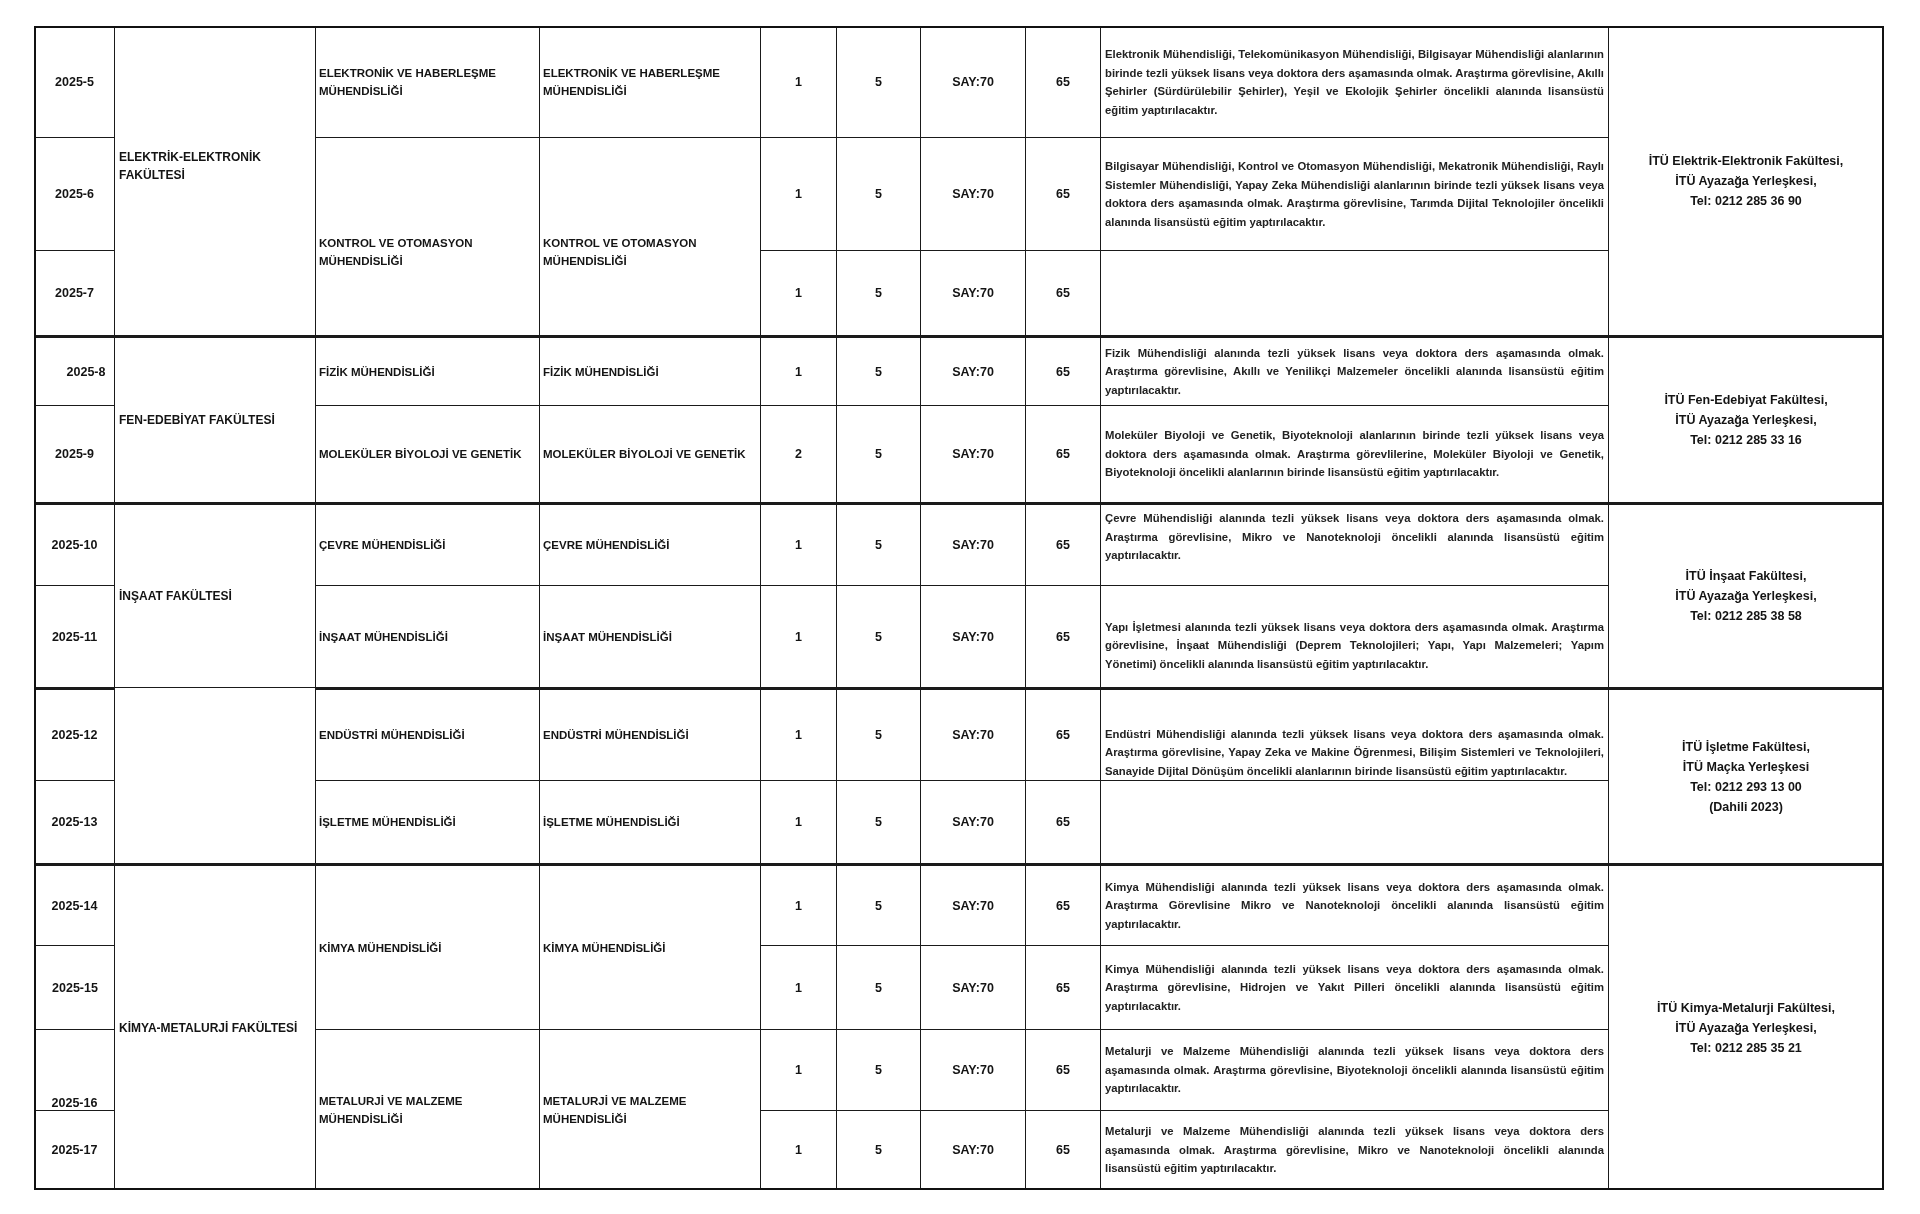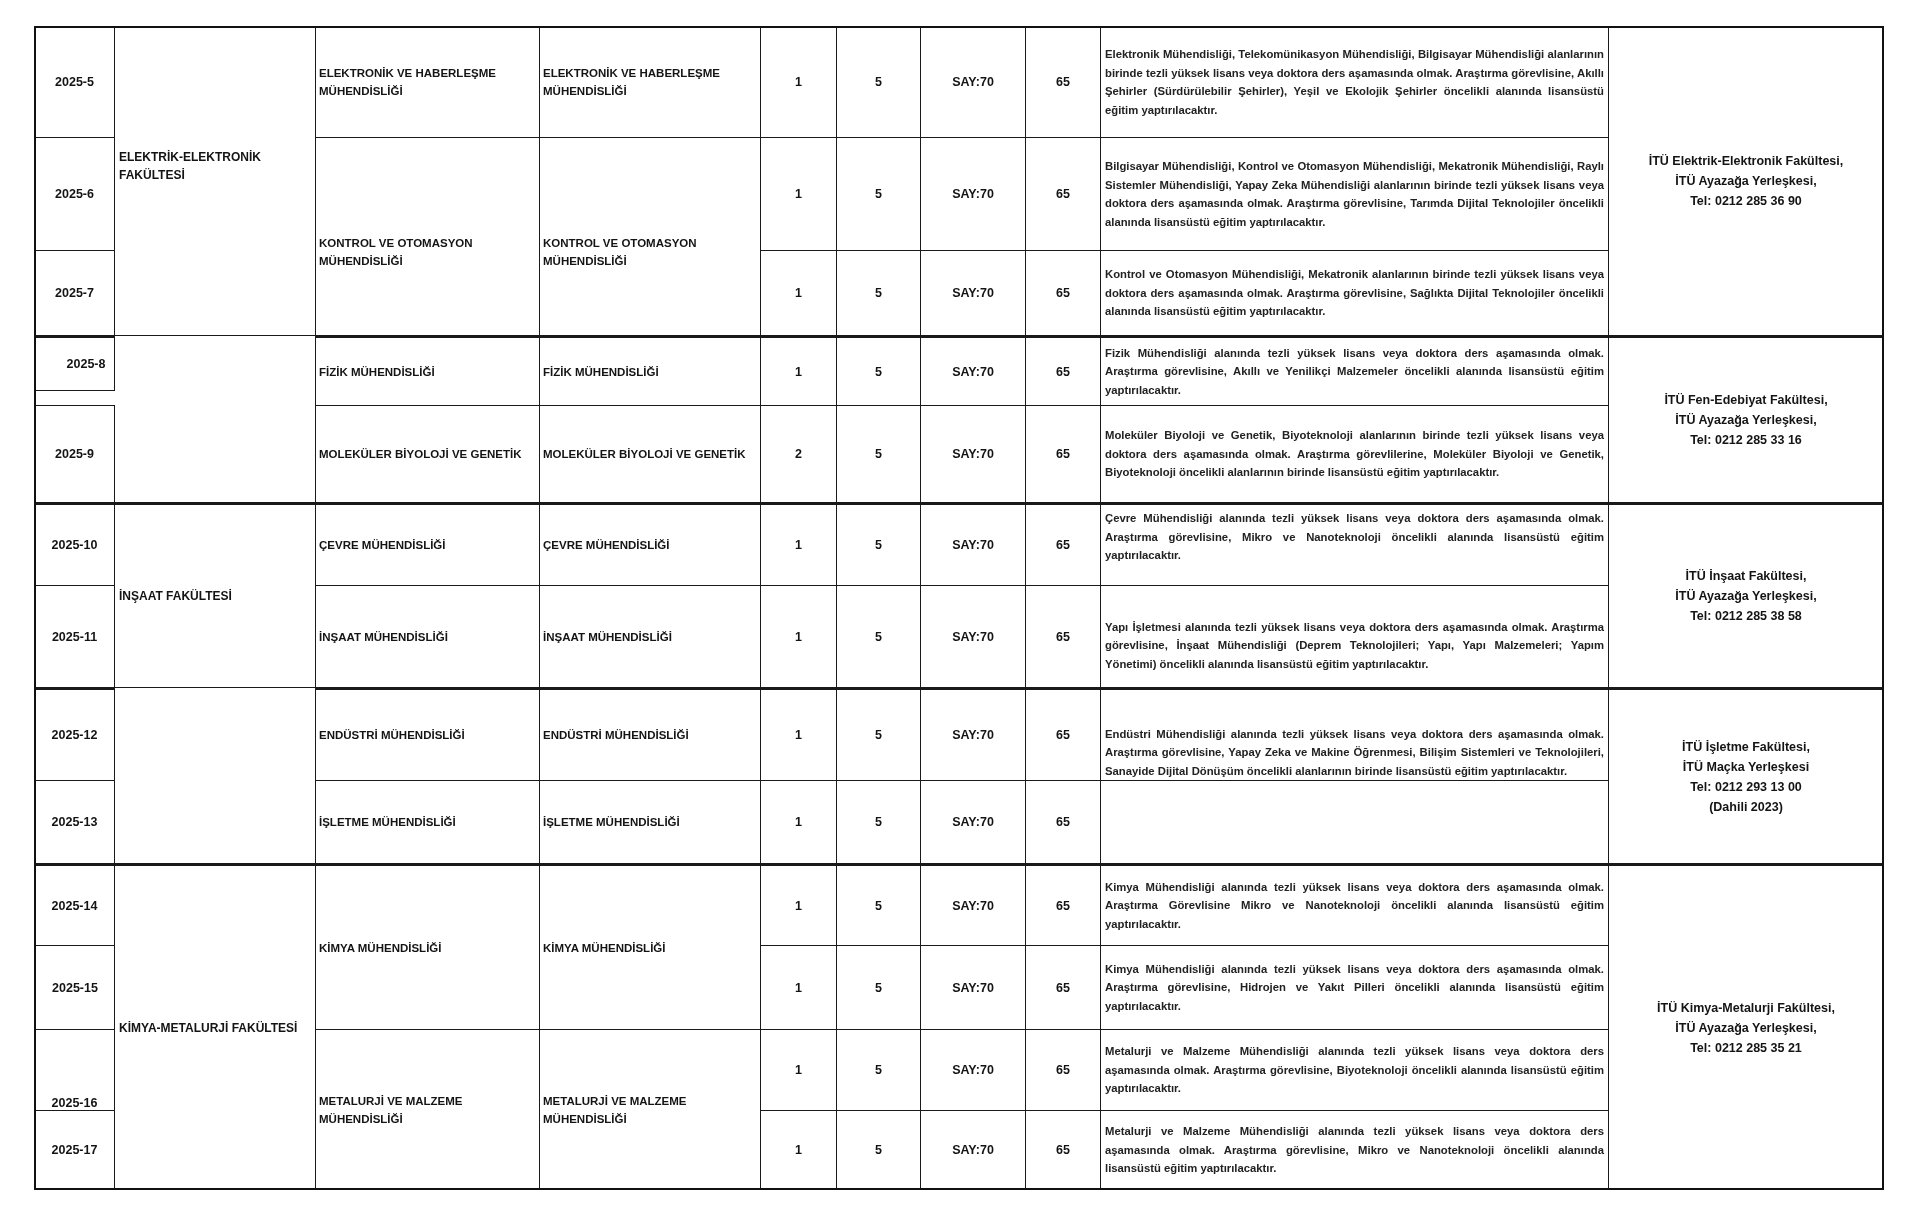--- a/index.html
+++ b/index.html
@@ -89,33 +89,33 @@
     </div>
   <div class="cell c-num" style="left:836px;top:250px;width:85px;height:86px;">
       <span>5</span>
     </div>
   <div class="cell c-num" style="left:920px;top:250px;width:106px;height:86px;">
       <span>SAY:70</span>
     </div>
   <div class="cell c-num" style="left:1025px;top:250px;width:76px;height:86px;">
       <span>65</span>
     </div>
-  <div class="cell c-desc" style="left:1100px;top:250px;width:509px;height:86px;">
-      <span>Kontrol ve Otomasyon Mühendisliği, Mekatronik alanlarının birinde tezli yüksek lisans veya doktora ders aşamasında olmak. Araştırma görevlisine, Sağlıkta Dijital Teknolojiler öncelikli alanında lisansüstü eğitim yaptırılacaktır.</span>
-    </div>
 
   <div class="cell c-contact" style="left:1608px;top:26px;width:276px;height:310px;white-space:pre-line;"><span>İTÜ Elektrik-Elektronik Fakültesi,
 İTÜ Ayazağa Yerleşkesi,
 Tel: 0212 285 36 90</span></div>
 
-  <div class="cell c-code thick-top" style="left:34px;top:335px;width:81px;height:56px;padding-left:23px;">
+  <div class="cell c-code thick-top" style="left:34px;top:335px;width:81px;height:71px;padding-left:23px;">
       <span>2025-8</span>
     </div>
   <div class="cell c-code" style="left:34px;top:405px;width:81px;height:98px;">
       <span>2025-9</span>
+    </div>
+  <div class="cell c-fac thick-top" style="left:114px;top:335px;width:202px;height:168px;">
+      <span>FEN-EDEBİYAT FAKÜLTESİ</span>
     </div>
 
   <div class="cell c-prog thick-top" style="left:315px;top:335px;width:225px;height:71px;">
       <span>FİZİK MÜHENDİSLİĞİ</span>
     </div>
   <div class="cell c-prog thick-top" style="left:539px;top:335px;width:222px;height:71px;">
       <span>FİZİK MÜHENDİSLİĞİ</span>
     </div>
   <div class="cell c-prog" style="left:315px;top:405px;width:225px;height:98px;">
       <span>MOLEKÜLER BİYOLOJİ VE GENETİK</span>

